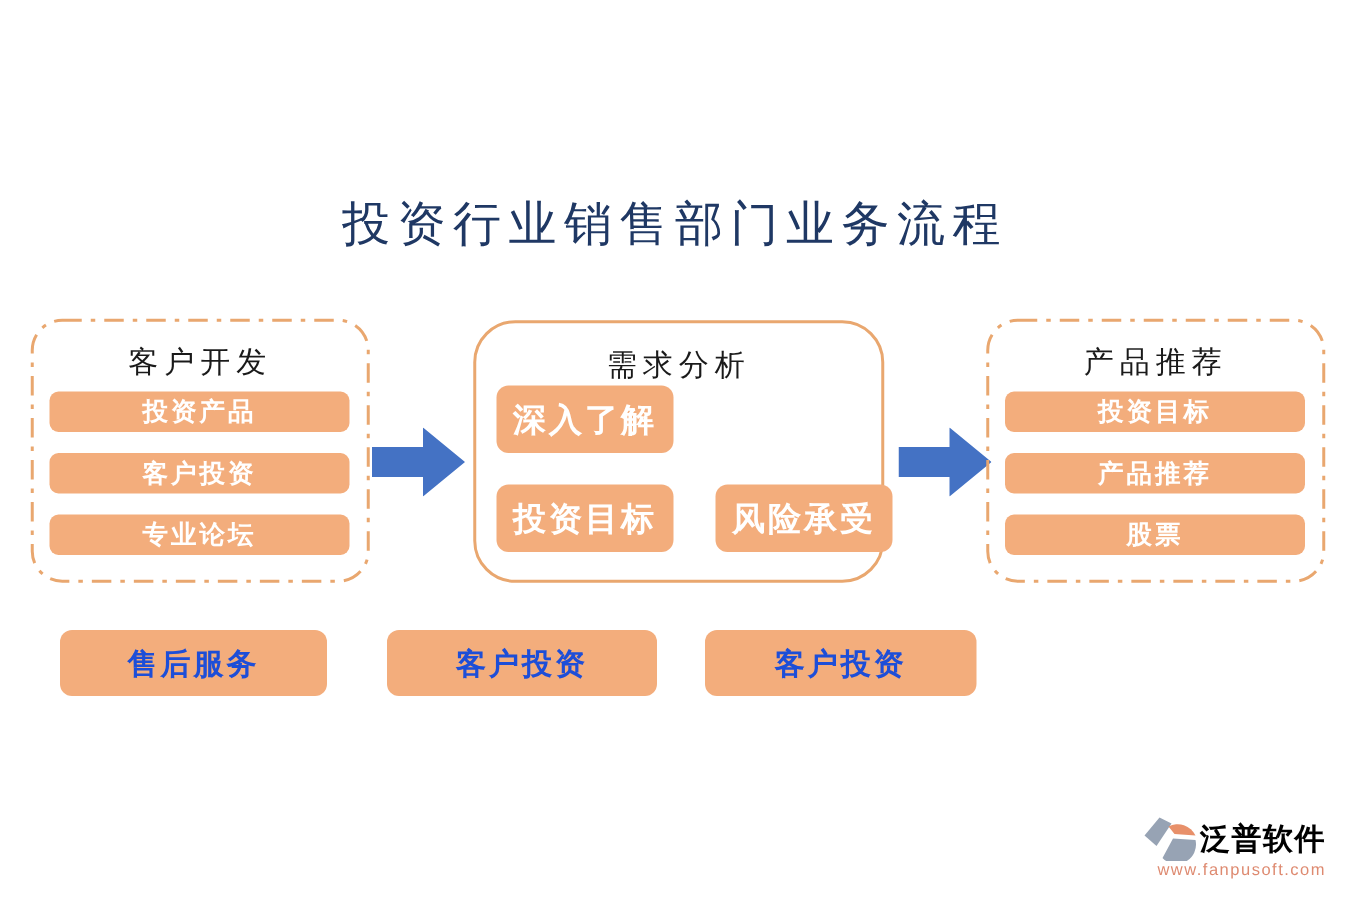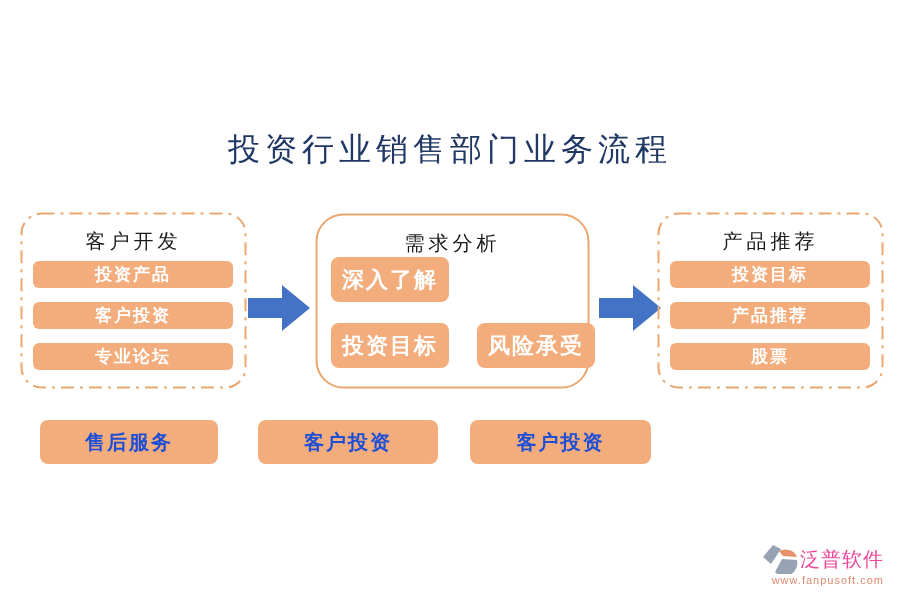--- a/index.html
+++ b/index.html
@@ -31,21 +31,21 @@
     position:absolute;top:420px;height:44px;border-radius:8px;
     background:#F3AD7C;color:#1d4ed8;font-weight:bold;font-size:20px;letter-spacing:2px;
     display:flex;align-items:center;justify-content:center;
   }
   .flow-arrow{position:absolute;width:62px;height:46px;}
   .footer{
     position:absolute;right:16px;bottom:14px;text-align:right;
   }
   .footer-brand-row{display:flex;align-items:center;justify-content:flex-end;gap:2px;}
   .footer-brand{
-    font-size:20px;font-weight:normal;color:#ec4899;letter-spacing:1px;
+    font-size:20px;font-weight:bold;color:#000000;letter-spacing:1px;
     font-family:"Liberation Sans","DejaVu Sans",sans-serif;
   }
   .footer-url{
     font-size:11px;color:#DE8A70;letter-spacing:1px;margin-top:0px;
     font-family:"Liberation Sans","DejaVu Sans",sans-serif;
   }
 </style>
 </head>
 <body>
 

